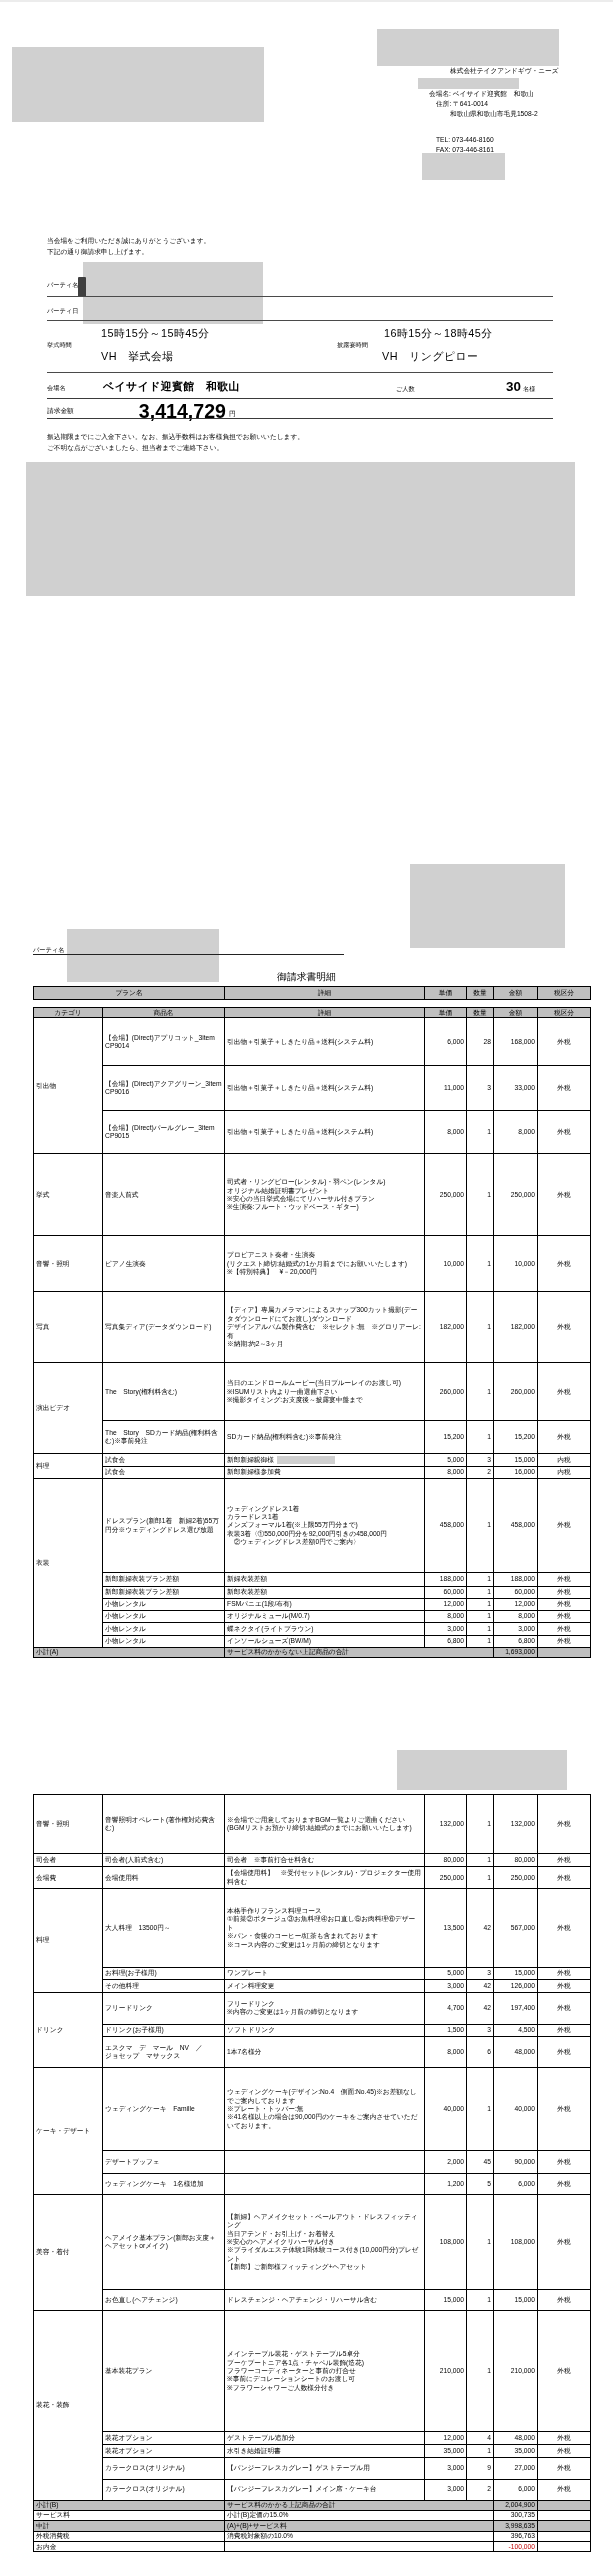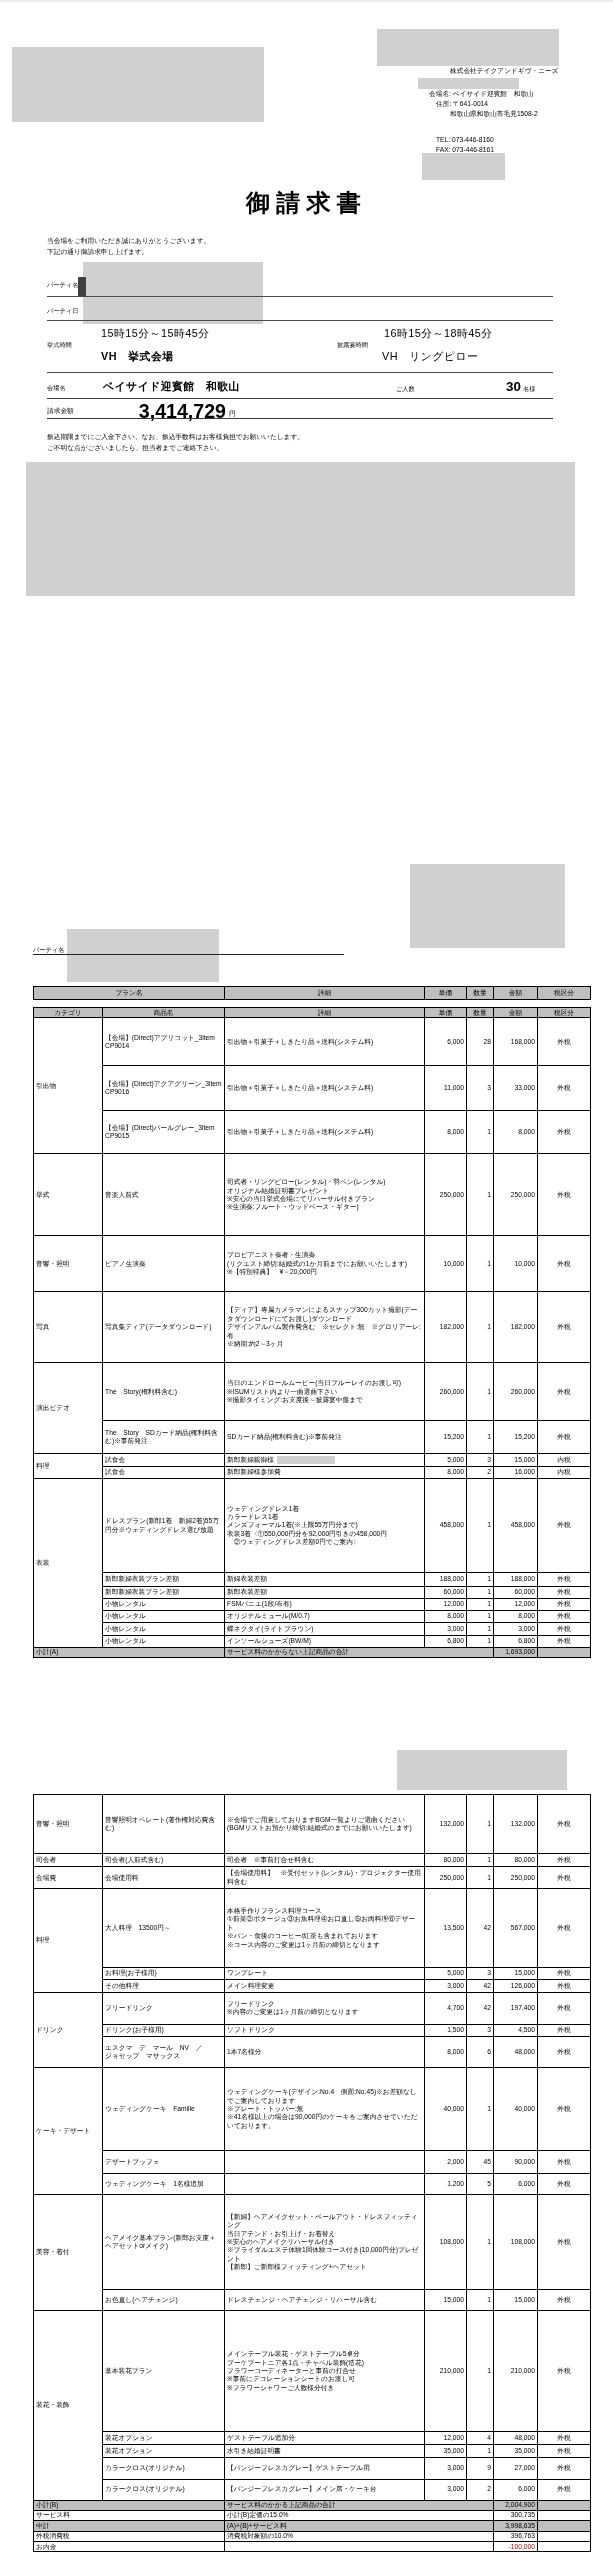--- a/index.html
+++ b/index.html
@@ -48,35 +48,34 @@
   <div class="redact-box" style="left:418px;top:78px;width:101px;height:10.8px;"></div>
   <div class="redact-box" style="left:422px;top:153px;width:83px;height:27px;"></div>
 
   <div class="txt13" style="left:450px;top:67px;">株式会社テイクアンドギヴ・ニーズ</div>
   <div class="txt13" style="left:429px;top:90px;">会場名: ベイサイド迎賓館　和歌山</div>
   <div class="txt13" style="left:436px;top:100px;">住所: 〒641-0014</div>
   <div class="txt13" style="left:450px;top:110px;">和歌山県和歌山市毛見1508-2</div>
   <div class="txt13" style="left:436px;top:136px;">TEL: 073-446-8160</div>
   <div class="txt13" style="left:436px;top:146px;">FAX: 073-446-8161</div>
 
-  <div class="doc-title" style="top:187px;">御請求書</div>
 
   <div class="txt13" style="left:47px;top:237px;">当会場をご利用いただき誠にありがとうございます。</div>
   <div class="txt13" style="left:47px;top:248px;">下記の通り御請求申し上げます。</div>
 
   <div class="redact-box" style="left:83px;top:262px;width:180px;height:62px;"></div>
   <div class="dark-blob" style="left:78px;top:277px;width:8.2px;height:19.6px;"></div>
   <div class="lbl" style="left:47px;top:281px;">パーティ名</div>
   <div class="rule" style="left:47px;top:296px;width:506px;"></div>
   <div class="lbl" style="left:47px;top:307px;">パーティ日</div>
   <div class="rule" style="left:47px;top:320px;width:506px;"></div>
 
   <div class="val21" style="left:101px;top:327px;">15時15分～15時45分</div>
   <div class="lbl" style="left:47px;top:341px;">挙式時間</div>
-  <div class="val21" style="left:101px;top:350px;font-weight:bold;">VH　挙式会場</div>
+  <div class="val21" style="left:101px;top:350px;">VH　挙式会場</div>
   <div class="val21" style="left:384px;top:327px;">16時15分～18時45分</div>
   <div class="lbl" style="left:337px;top:341px;">披露宴時間</div>
   <div class="val21" style="left:382px;top:350px;">VH　リングピロー</div>
   <div class="rule" style="left:47px;top:372px;width:506px;"></div>
 
   <div class="lbl" style="left:47px;top:384px;">会場名</div>
   <div class="val21" style="left:103px;top:380px;font-weight:bold;">ベイサイド迎賓館　和歌山</div>
   <div class="lbl" style="left:396px;top:385px;">ご人数</div>
   <div class="abs" style="left:506px;top:379px;"><span class="guest-num">30</span><span class="guest-suffix">名様</span></div>
   <div class="rule heavy" style="left:47px;top:398px;width:506px;"></div>
@@ -88,20 +87,21 @@
 
   <div class="txt13" style="left:47px;top:433px;">振込期限までにご入金下さい。なお、振込手数料はお客様負担でお願いいたします。</div>
   <div class="txt13" style="left:47px;top:444px;">ご不明な点がございましたら、担当者までご連絡下さい。</div>
 
   <div class="redact-box" style="left:26px;top:462px;width:549px;height:134px;"></div>
 
   <div class="redact-box" style="left:410px;top:864px;width:155px;height:84px;"></div>
   <div class="redact-box" style="left:67px;top:929px;width:152px;height:53px;"></div>
   <div class="lbl" style="left:33px;top:946px;">パーティ名</div>
   <div class="rule thin" style="left:33px;top:954px;width:311px;"></div>
+  <div class="section-title" style="top:971px;">御請求書明細</div>
 
   <table class="grid" style="left:33px;top:986px;width:556px;">
     <colgroup>
         <col style="width:191px">
         <col style="width:200px">
         <col style="width:42px">
         <col style="width:27px">
         <col style="width:44px">
         <col style="width:53px">
       </colgroup>

